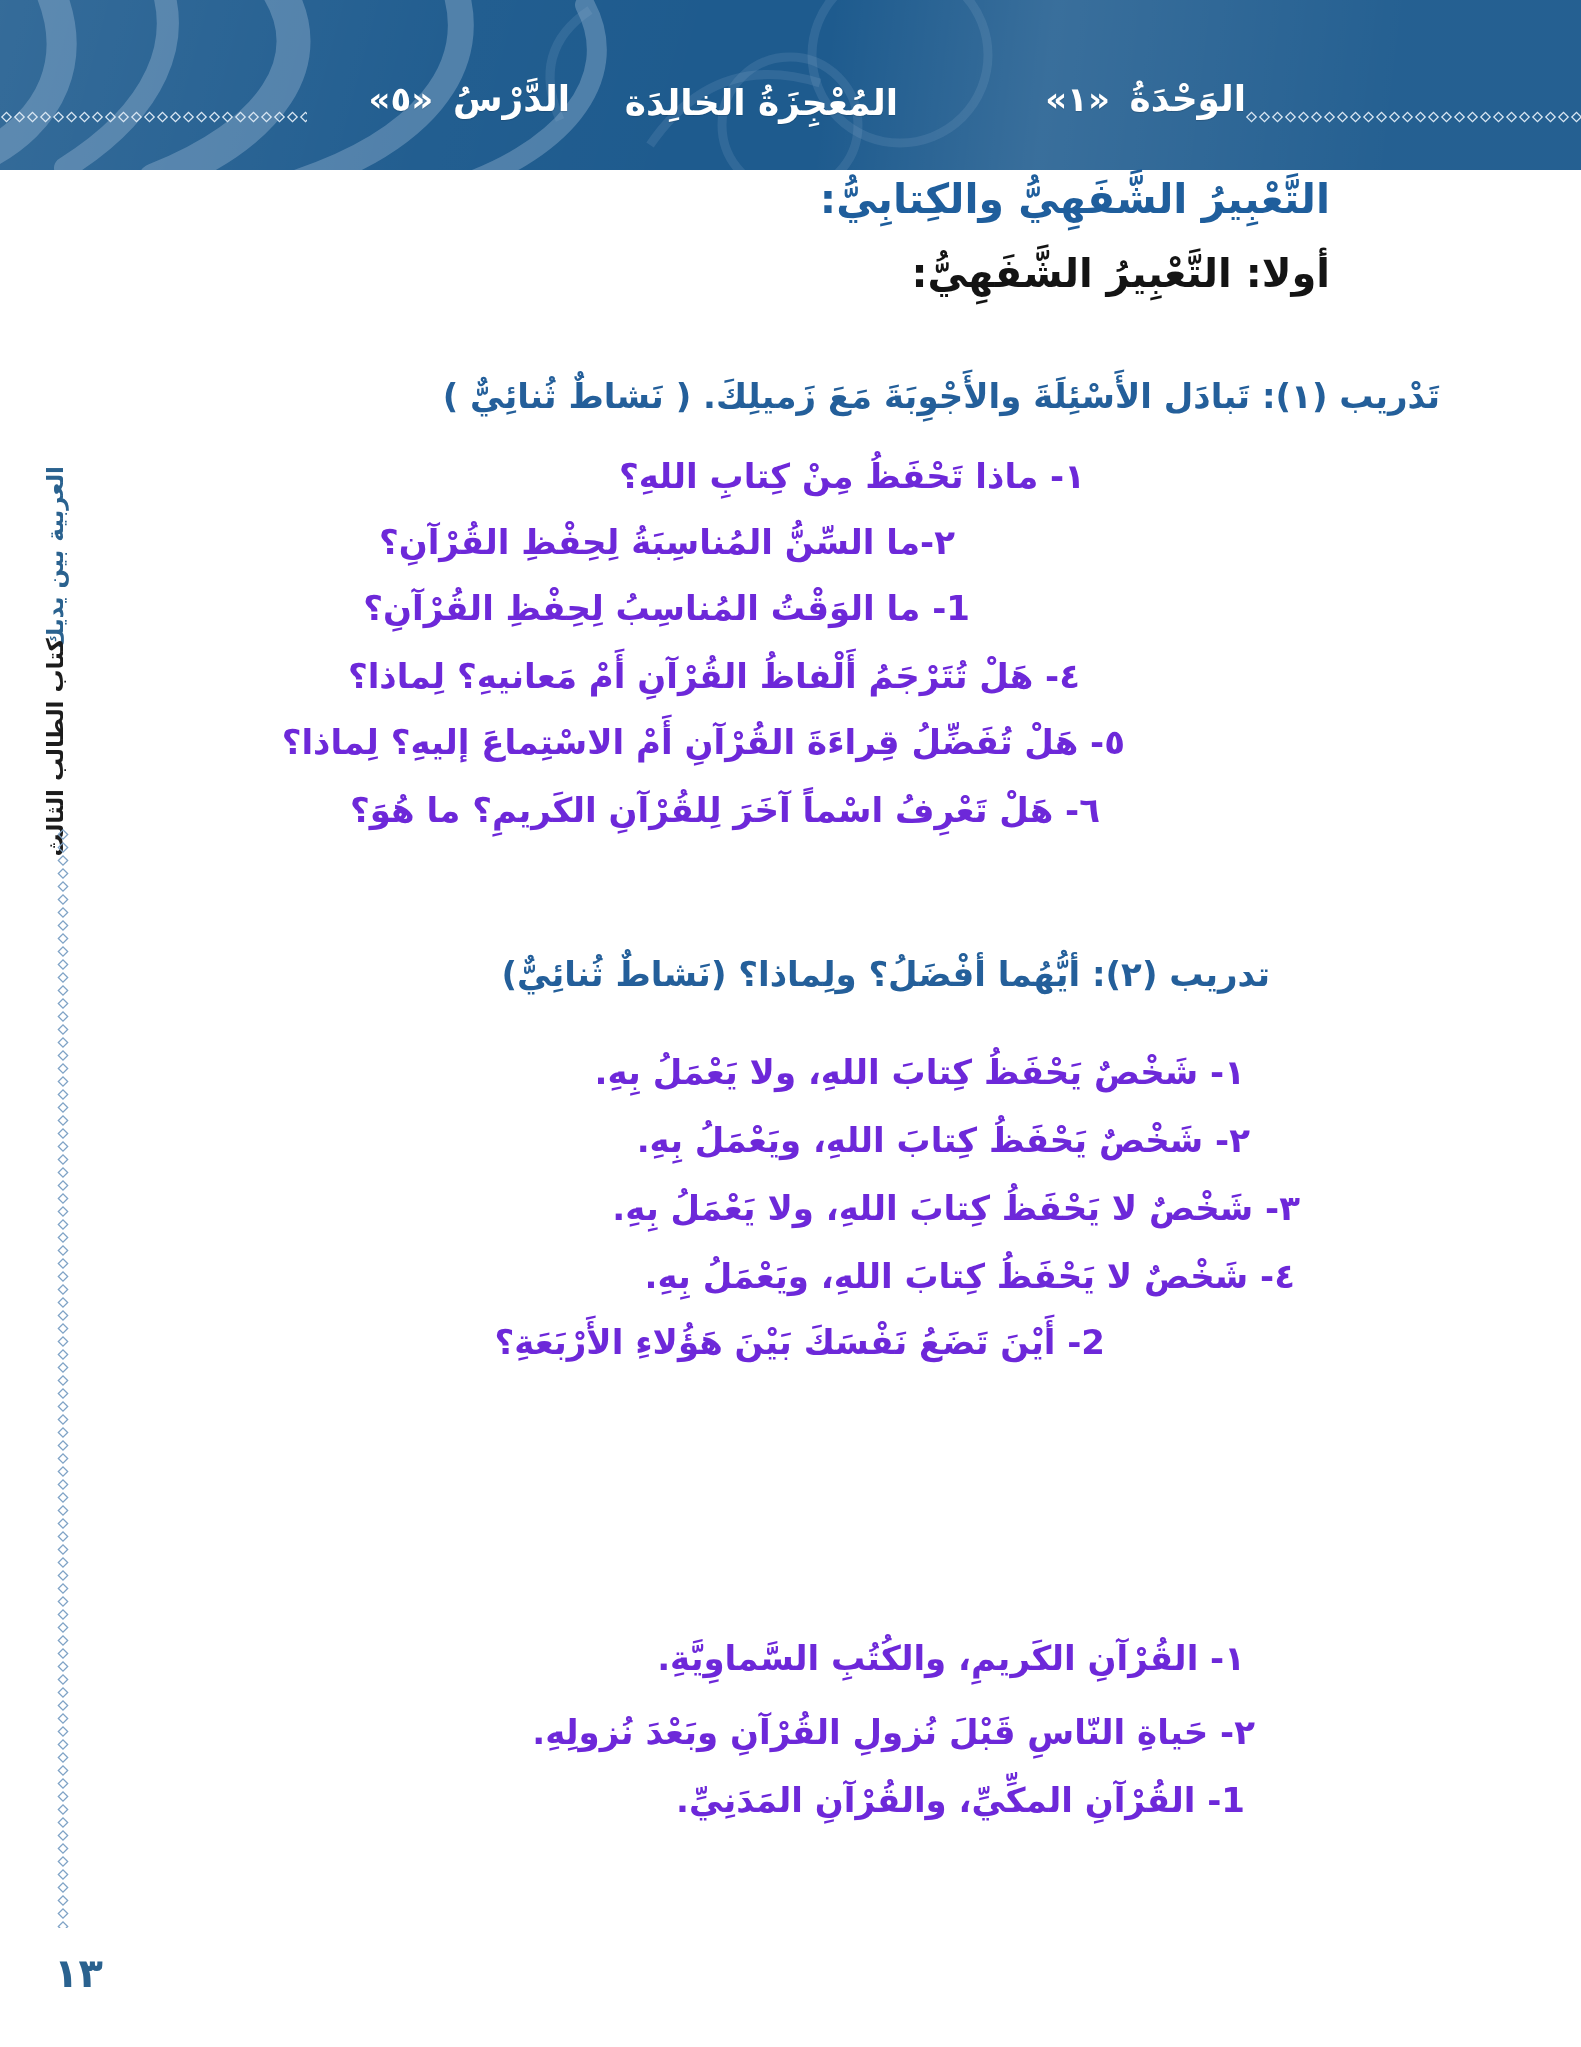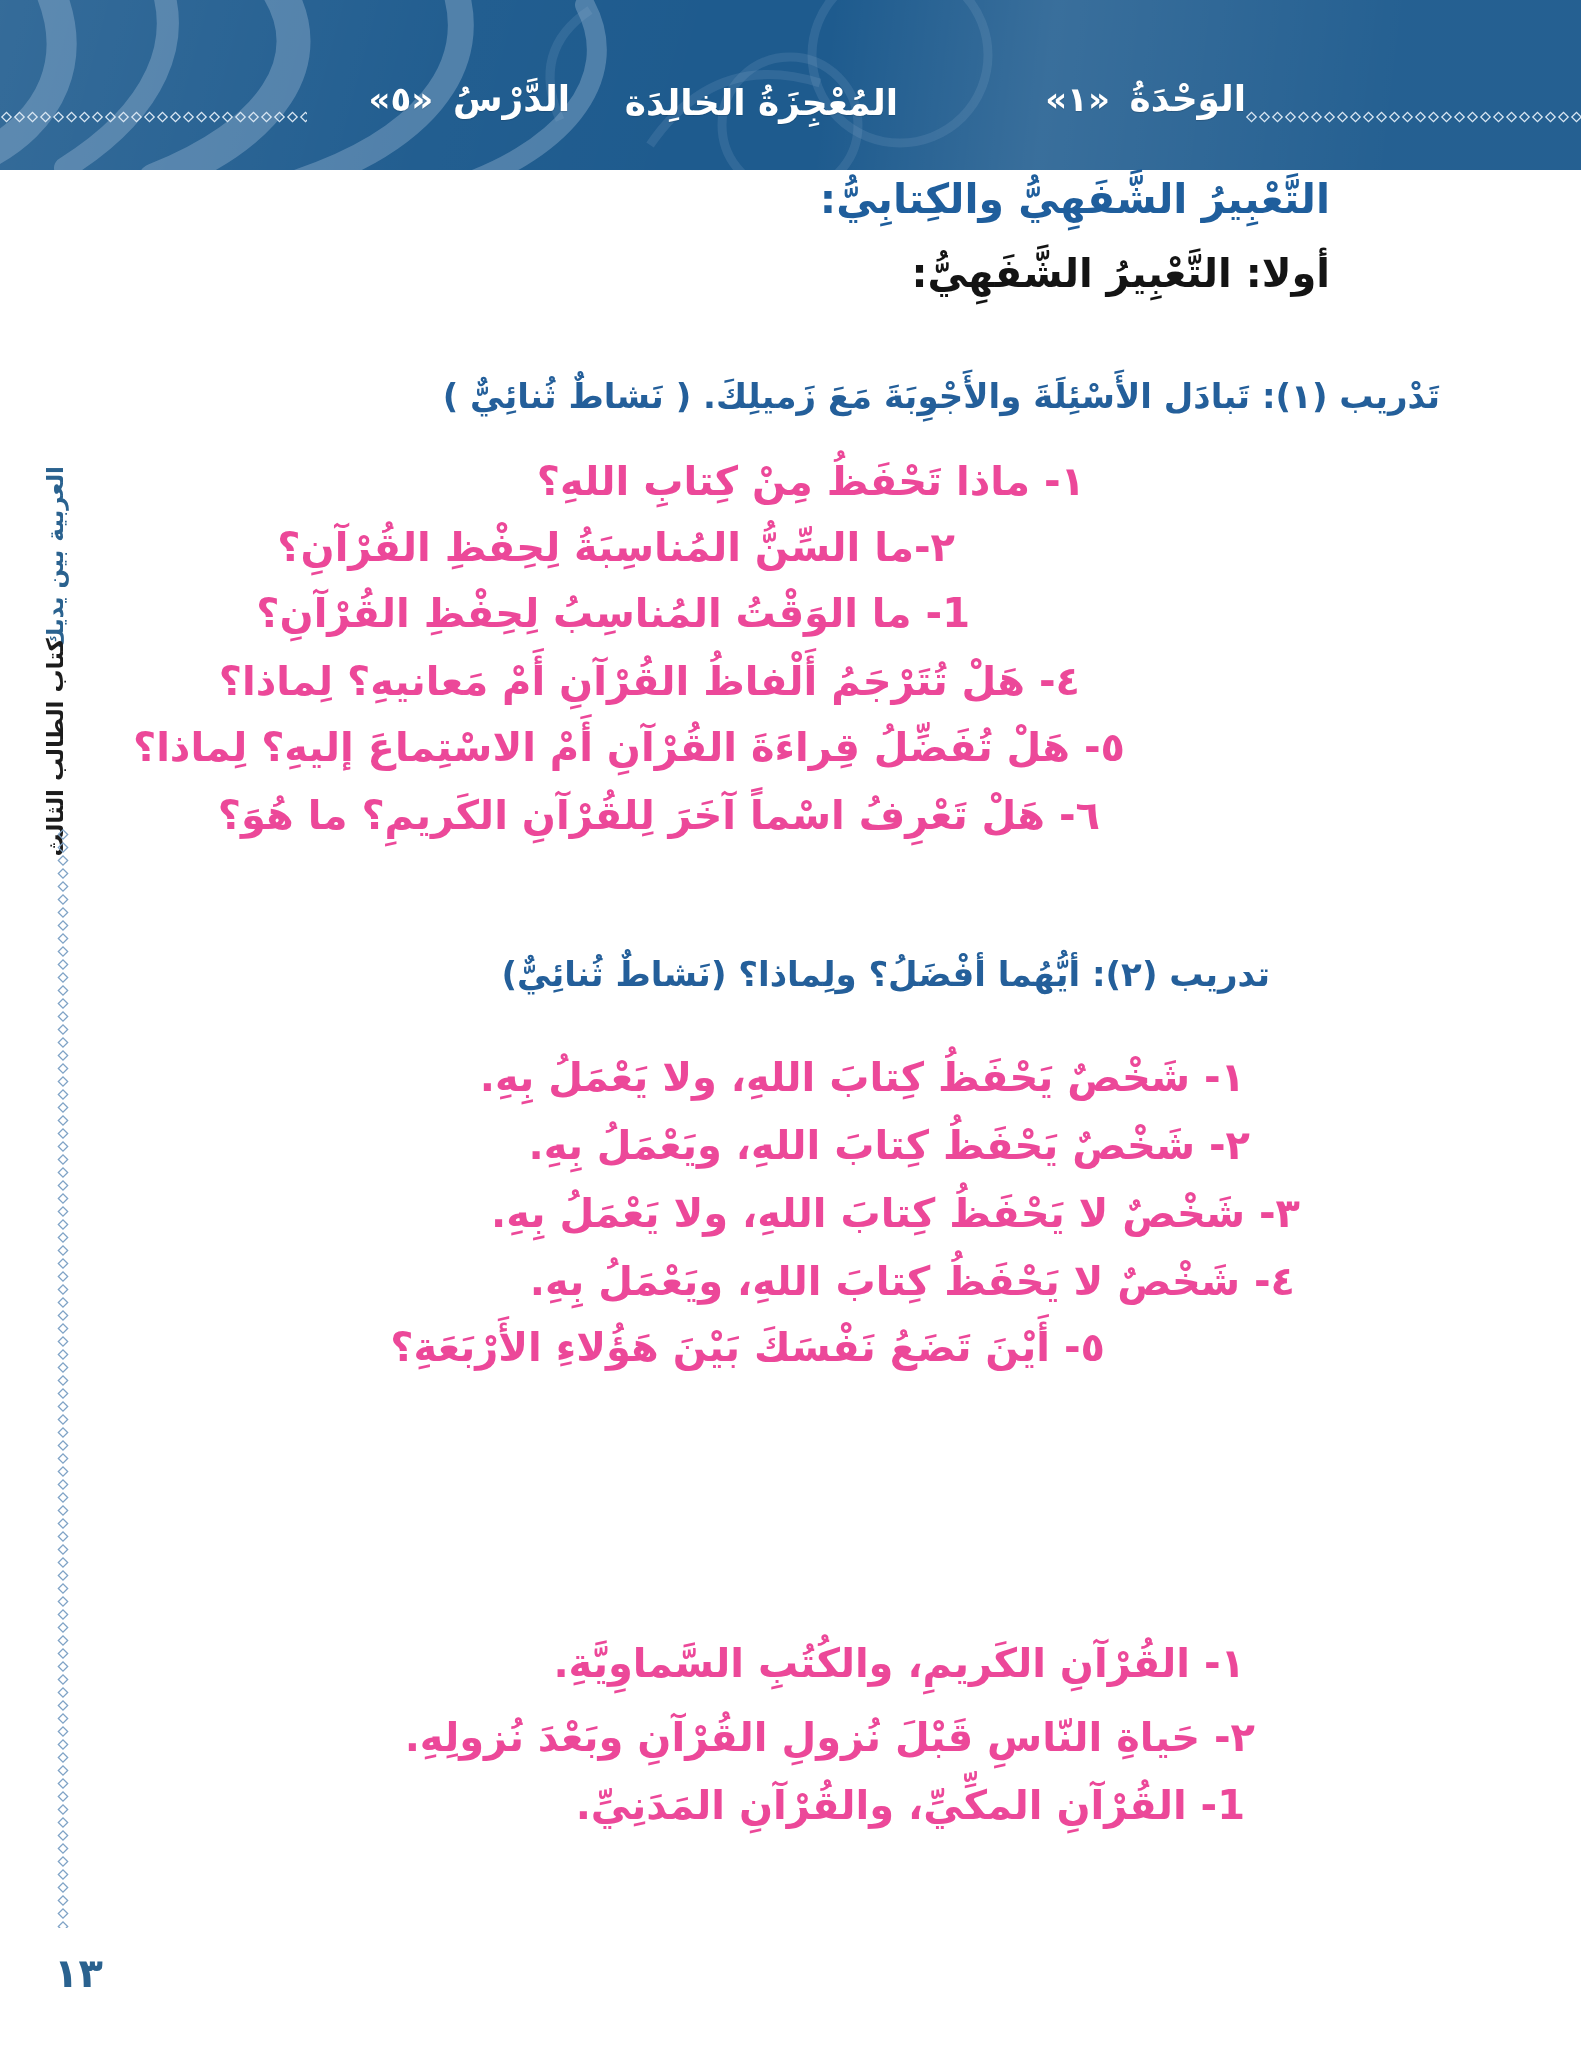--- a/index.html
+++ b/index.html
@@ -28,21 +28,21 @@
     white-space:nowrap;direction:rtl;letter-spacing:0;
     text-shadow:0 1px 1px rgba(0,0,0,0.15);
   }
   .header-unit{top:78px;right:335px;}
   .header-title{top:82px;right:683px;}
   .header-lesson{top:78px;right:1011px;}
   .header-text .num{font-size:34px;}
   
   .line{
     position:absolute;white-space:nowrap;direction:rtl;
-    font-weight:bold;color:#ec4899;font-size:40px;line-height:1.45;
+    font-weight:bold;color:#6d28d9;font-size:34px;line-height:1.45;
   }
   .h-main{font-size:41px;color:#1f5e9c;top:170px;right:251px;}
   .h-sub{font-size:40px;color:#141414;top:244px;right:251px;}
   .ex-title{color:#245f9a;font-size:34px;}
   .t1{top:372px;right:141px;}
   .t2{top:950px;right:311px;}
   .t3{top:1548px;right:311px;}
   .q1{top:452px;right:496px;}
   .q2{top:518px;right:626px;}
   .q3{top:584px;right:611px;}
@@ -133,21 +133,21 @@
   <div class="line q3">1- ما الوَقْتُ المُناسِبُ لِحِفْظِ القُرْآنِ؟</div>
   <div class="line q4">٤- هَلْ تُتَرْجَمُ أَلْفاظُ القُرْآنِ أَمْ مَعانيهِ؟ لِماذا؟</div>
   <div class="line q5">٥- هَلْ تُفَضِّلُ قِراءَةَ القُرْآنِ أَمْ الاسْتِماعَ إليهِ؟ لِماذا؟</div>
   <div class="line q6">٦- هَلْ تَعْرِفُ اسْماً آخَرَ لِلقُرْآنِ الكَريمِ؟ ما هُوَ؟</div>
 
   <div class="line ex-title t2">تدريب (٢): أيُّهُما أفْضَلُ؟ ولِماذا؟ (نَشاطٌ ثُنائِيٌّ)</div>
   <div class="line e2i1">١- شَخْصٌ يَحْفَظُ كِتابَ اللهِ، ولا يَعْمَلُ بِهِ.</div>
   <div class="line e2i2">٢- شَخْصٌ يَحْفَظُ كِتابَ اللهِ، ويَعْمَلُ بِهِ.</div>
   <div class="line e2i3">٣- شَخْصٌ لا يَحْفَظُ كِتابَ اللهِ، ولا يَعْمَلُ بِهِ.</div>
   <div class="line e2i4">٤- شَخْصٌ لا يَحْفَظُ كِتابَ اللهِ، ويَعْمَلُ بِهِ.</div>
-  <div class="line e2i5">٥- أَيْنَ تَضَعُ نَفْسَكَ بَيْنَ هَؤُلاءِ الأَرْبَعَةِ؟</div>
+  <div class="line e2i5">2- أَيْنَ تَضَعُ نَفْسَكَ بَيْنَ هَؤُلاءِ الأَرْبَعَةِ؟</div>
 
   <div class="line e3i1">١- القُرْآنِ الكَريمِ، والكُتُبِ السَّماوِيَّةِ.</div>
   <div class="line e3i2">٢- حَياةِ النّاسِ قَبْلَ نُزولِ القُرْآنِ وبَعْدَ نُزولِهِ.</div>
   <div class="line e3i3">1- القُرْآنِ المكِّيِّ، والقُرْآنِ المَدَنِيِّ.</div>
 
   <div class="side-label side-series">العربية بين يديك</div>
   <div class="side-label side-book">كتاب الطالب الثالث</div>
   <svg class="vchain">
     <rect width="100%" height="100%" fill="url(#vd)"></rect>
   </svg>

